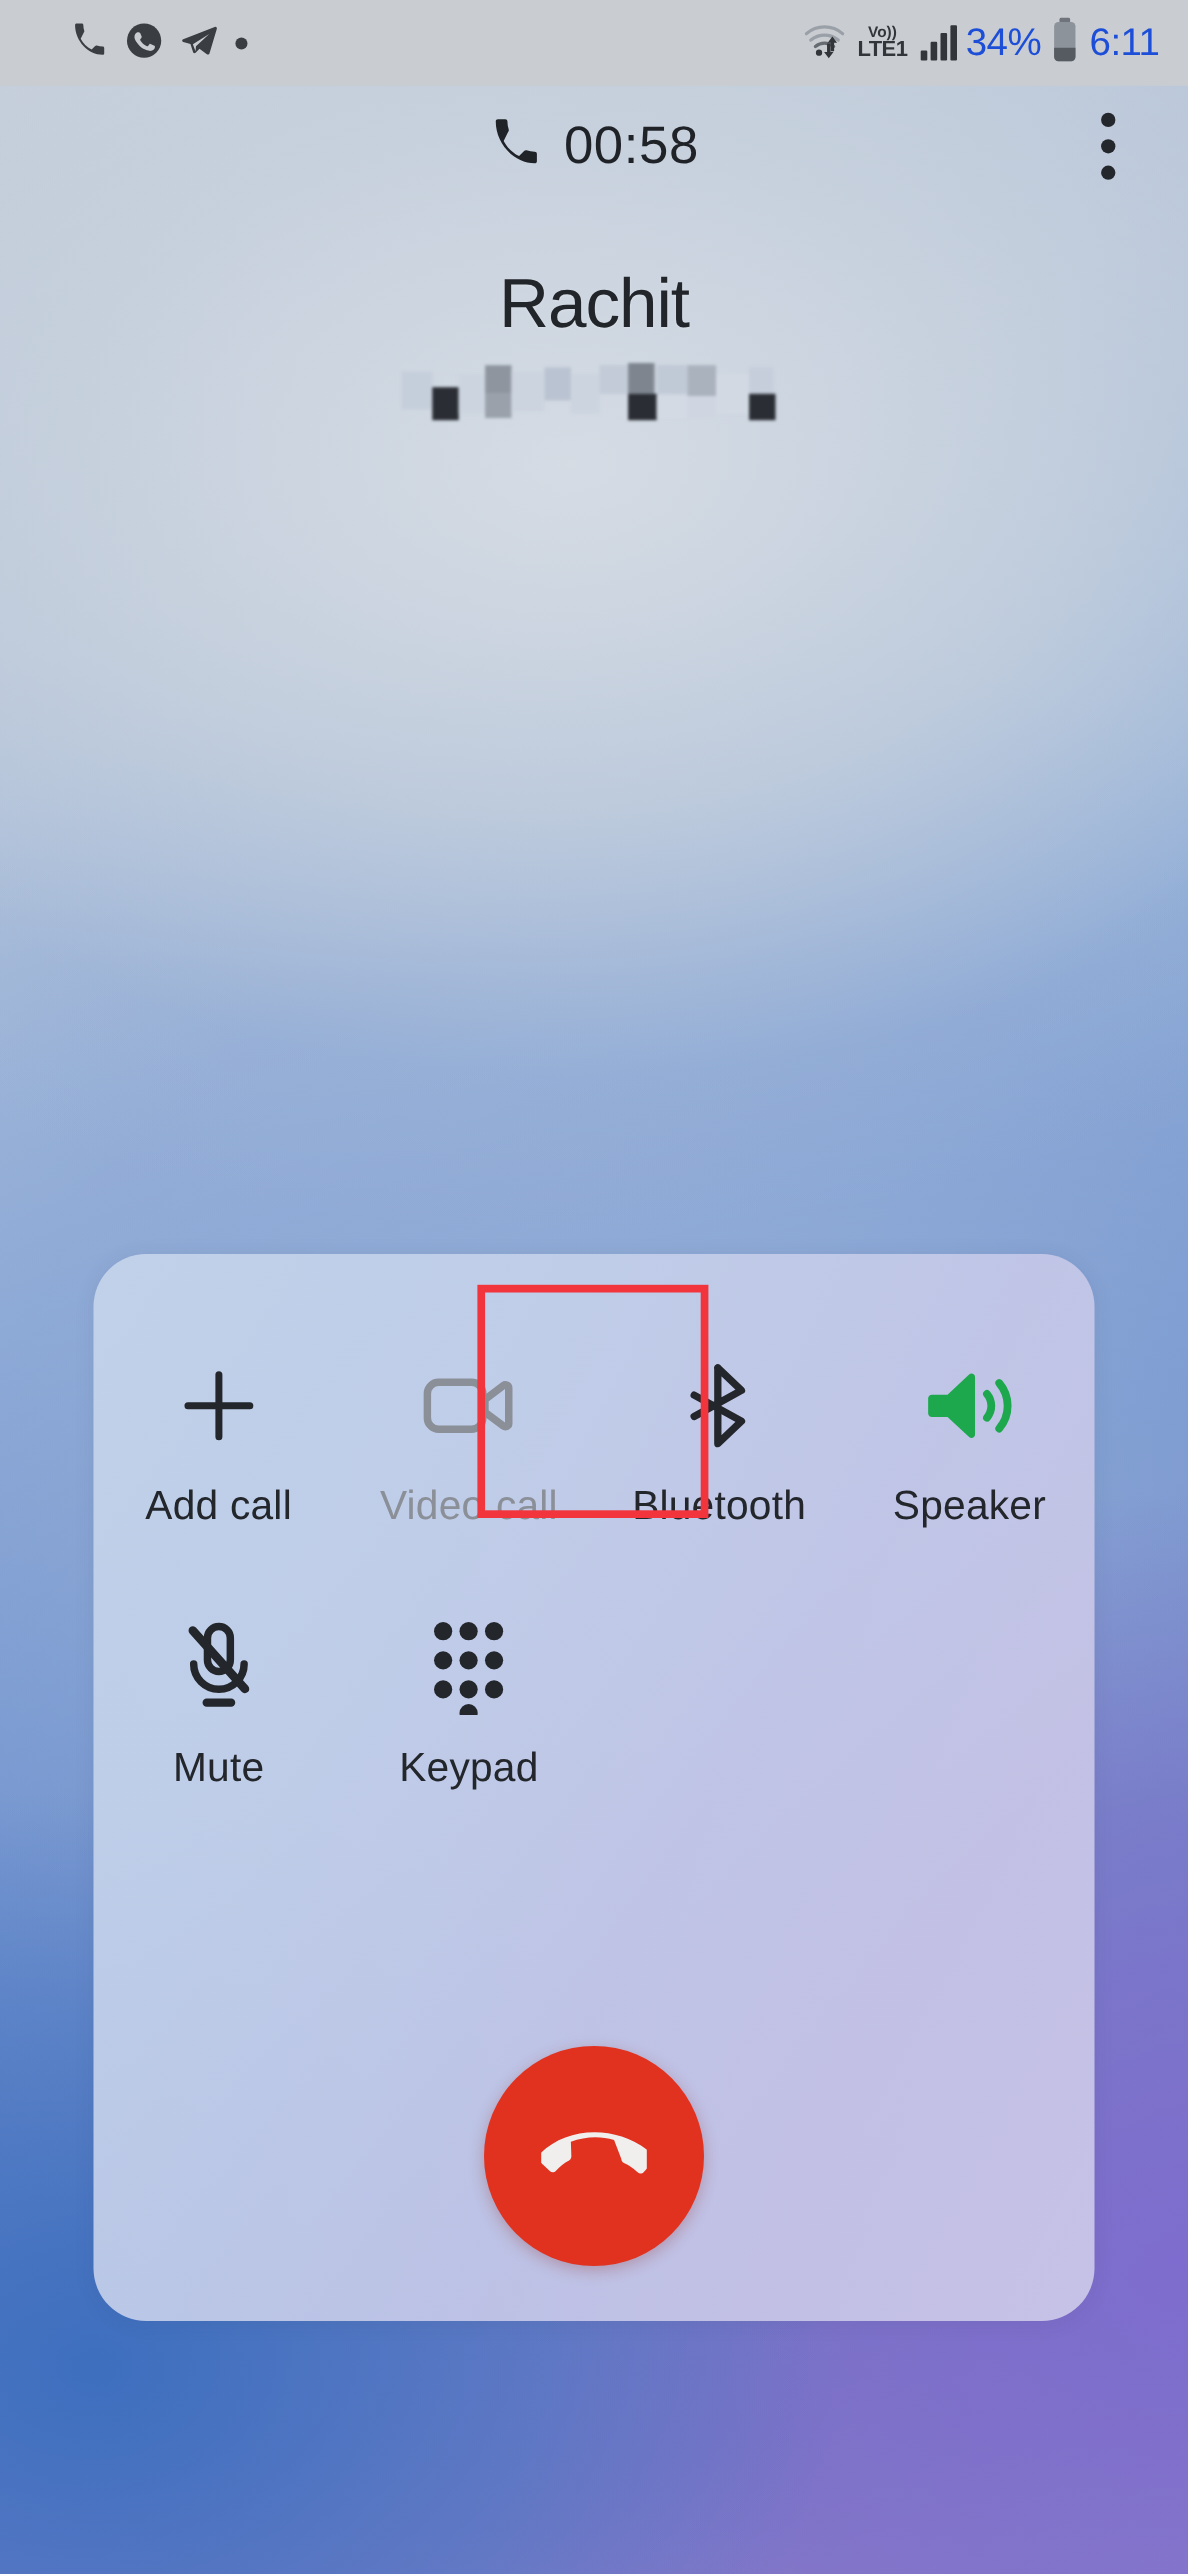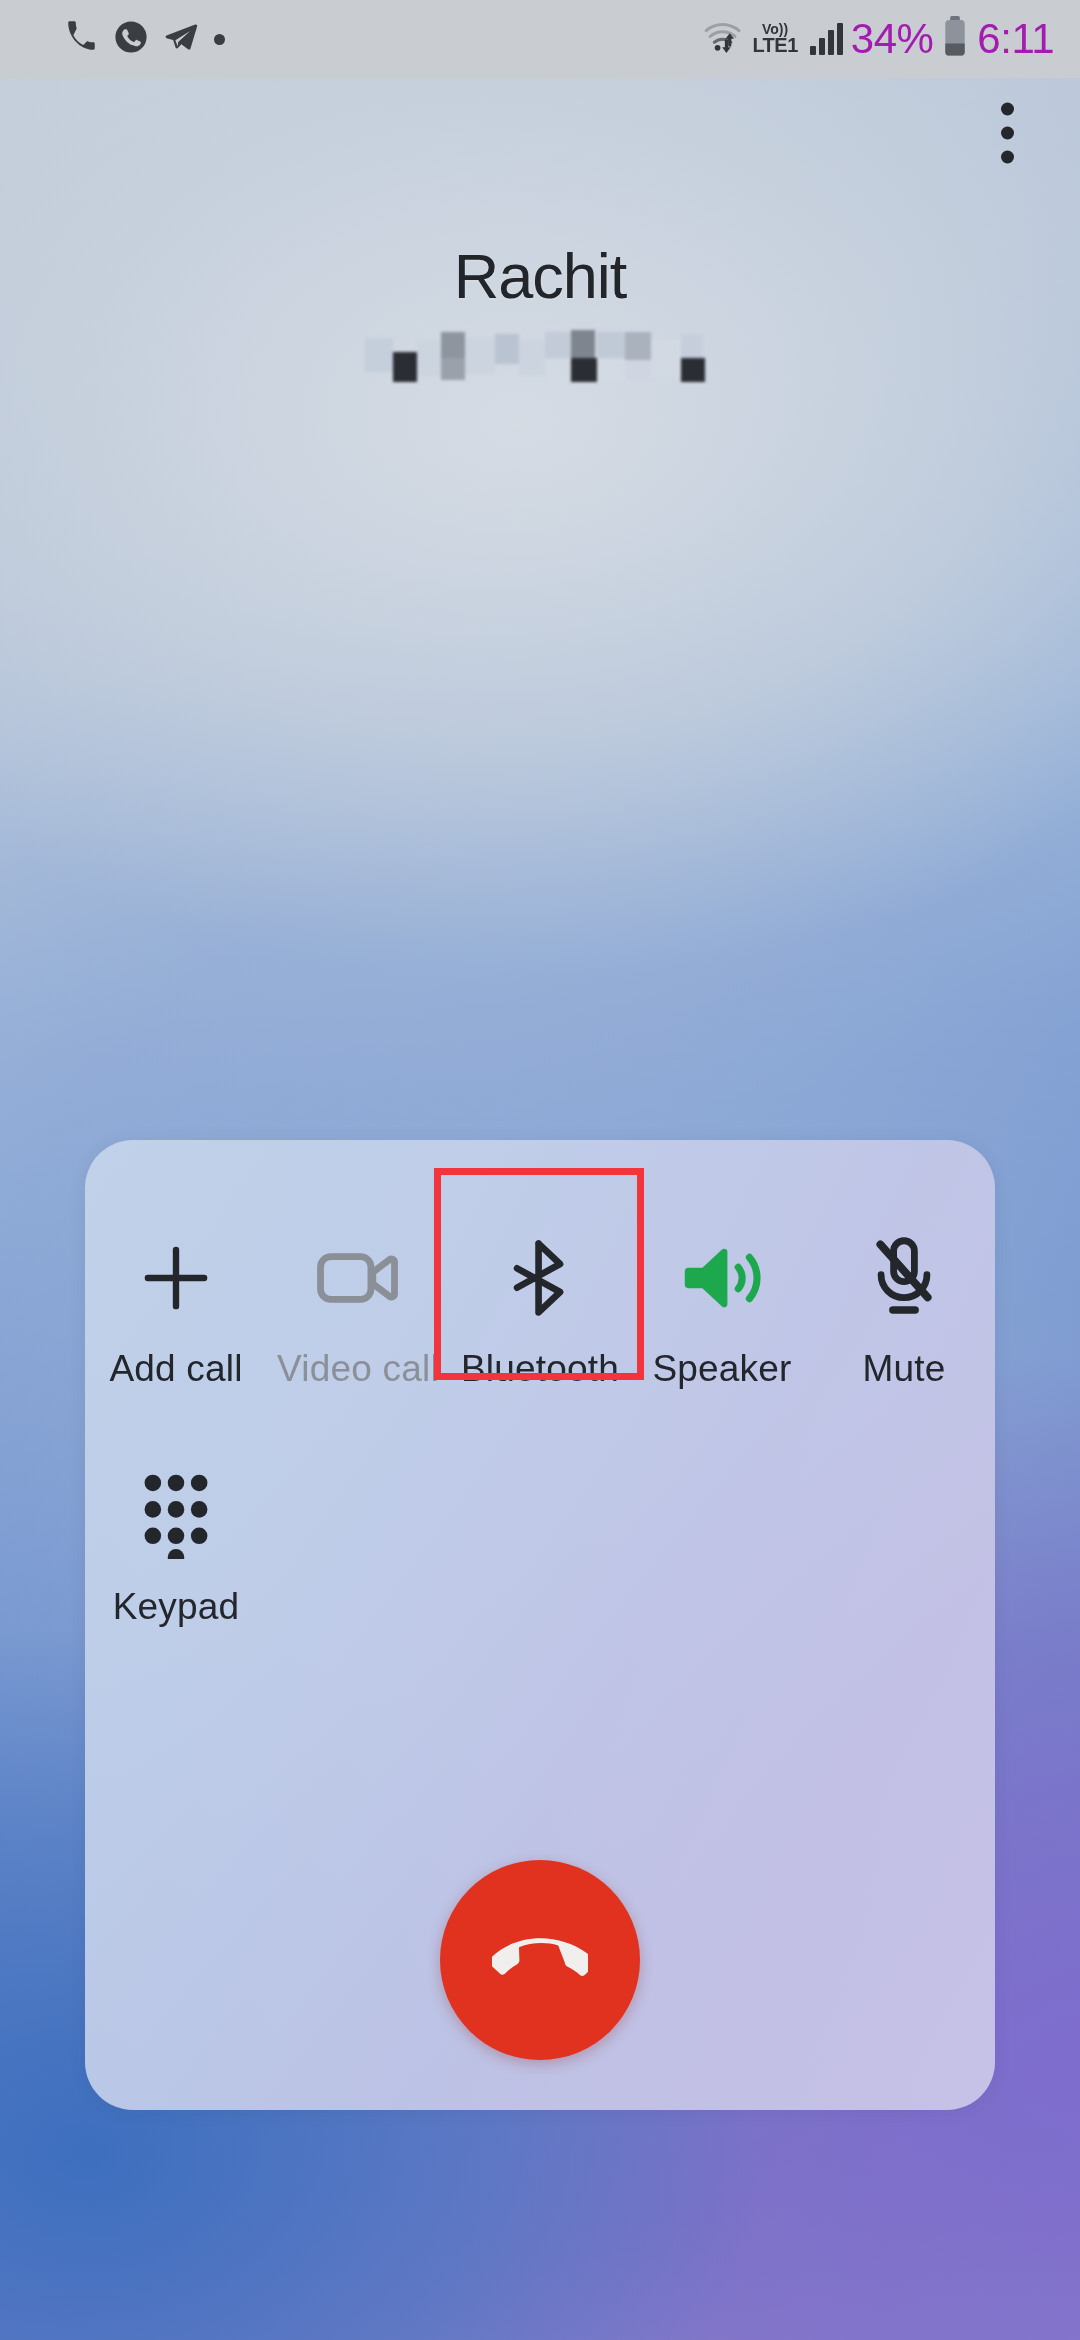--- a/index.html
+++ b/index.html
@@ -24,21 +24,21 @@
     position:absolute; top:0; left:0; width:1080px; height:78px;
     background:#c9ccd1;
     display:flex; align-items:center; justify-content:space-between;
     padding:0 26px 0 64px;
   }
   .sb-left { display:flex; align-items:center; gap:16px; }
   .sb-right { display:flex; align-items:center; gap:8px; }
   .sb-ico { display:block; }
   .sb-dot { width:11px; height:11px; border-radius:50%; background:#3a3d42; }
   .sb-text {
-    font-size:42px; color:#a21caf; letter-spacing:-0.5px;
+    font-size:35px; color:#1d4ed8; letter-spacing:-0.5px;
     font-family:"Liberation Sans", sans-serif;
   }
   .volte-stack {
     display:flex; flex-direction:column; align-items:center;
     line-height:0.92; color:#32353a; margin-left:-2px;
   }
   .volte-top { font-size:14px; font-weight:700; }
   .volte-bot { font-size:20px; font-weight:700; letter-spacing:-0.5px; }
   .bars { display:flex; align-items:flex-end; gap:3px; height:32px; margin-left:4px; }
   .bars i { display:block; width:6px; background:#32353a; border-radius:1px; }
@@ -86,21 +86,21 @@
     background:linear-gradient(118deg,
         rgba(196,212,234,0.93) 0%,
         rgba(195,208,234,0.93) 30%,
         rgba(196,200,232,0.93) 58%,
         rgba(200,198,231,0.93) 80%,
         rgba(204,200,233,0.93) 100%);
     box-shadow:0 2px 18px rgba(40,50,90,0.09);
   }
   .grid {
     position:absolute; left:0; top:72px; width:910px;
-    display:grid; grid-template-columns:repeat(5,1fr);
+    display:grid; grid-template-columns:repeat(4,1fr);
     row-gap:50px;
   }
   .cell {
     display:flex; flex-direction:column; align-items:center;
     position:relative; padding:18px 0 10px;
   }
   .cell .ic { height:96px; display:flex; align-items:center; justify-content:center; }
   .cell .lb {
     margin-top:22px; font-size:37px; color:#23262b; letter-spacing:0.2px;
   }
@@ -177,20 +177,28 @@
           <rect x="5" y="0" width="6" height="3" rx="1" fill="#6f747c"></rect>
           <rect x="2" y="2.5" width="12" height="22" rx="2.4" fill="#8d939b"></rect>
           <path d="M2 17h12v5.1a2.4 2.4 0 0 1-2.4 2.4H4.4A2.4 2.4 0 0 1 2 22.1z" fill="#565b62"></path>
         </svg>
       </span>
       <span class="sb-text">6:11</span>
     </div>
   </div>
 
   <div id="callheader">
+    <div id="calltimer">
+      <span>
+        <svg width="48" height="48" viewBox="0 0 24 24">
+            <path fill="#1f2227" d="M6.6 10.8c1.5 3 4 5.4 7 6.9l2.3-2.3c.3-.3.7-.4 1.1-.3 1.2.4 2.4.6 3.7.6.6 0 1 .4 1 1V20c0 .6-.4 1-1 1C11.6 21 3 12.4 3 1.9c0-.6.4-1 1-1h3.3c.6 0 1 .4 1 1 0 1.3.2 2.5.6 3.7.1.4 0 .8-.3 1.1L6.6 10.8z"></path>
+          </svg>
+      </span>
+      <span class="tval">00:58</span>
+    </div>
     <div id="overflow">
       <span></span>
       <span></span>
       <span></span>
     </div>
   </div>
 
   <div id="contact">
     <div id="contactname">Rachit</div>
     <div id="contactnumber">

